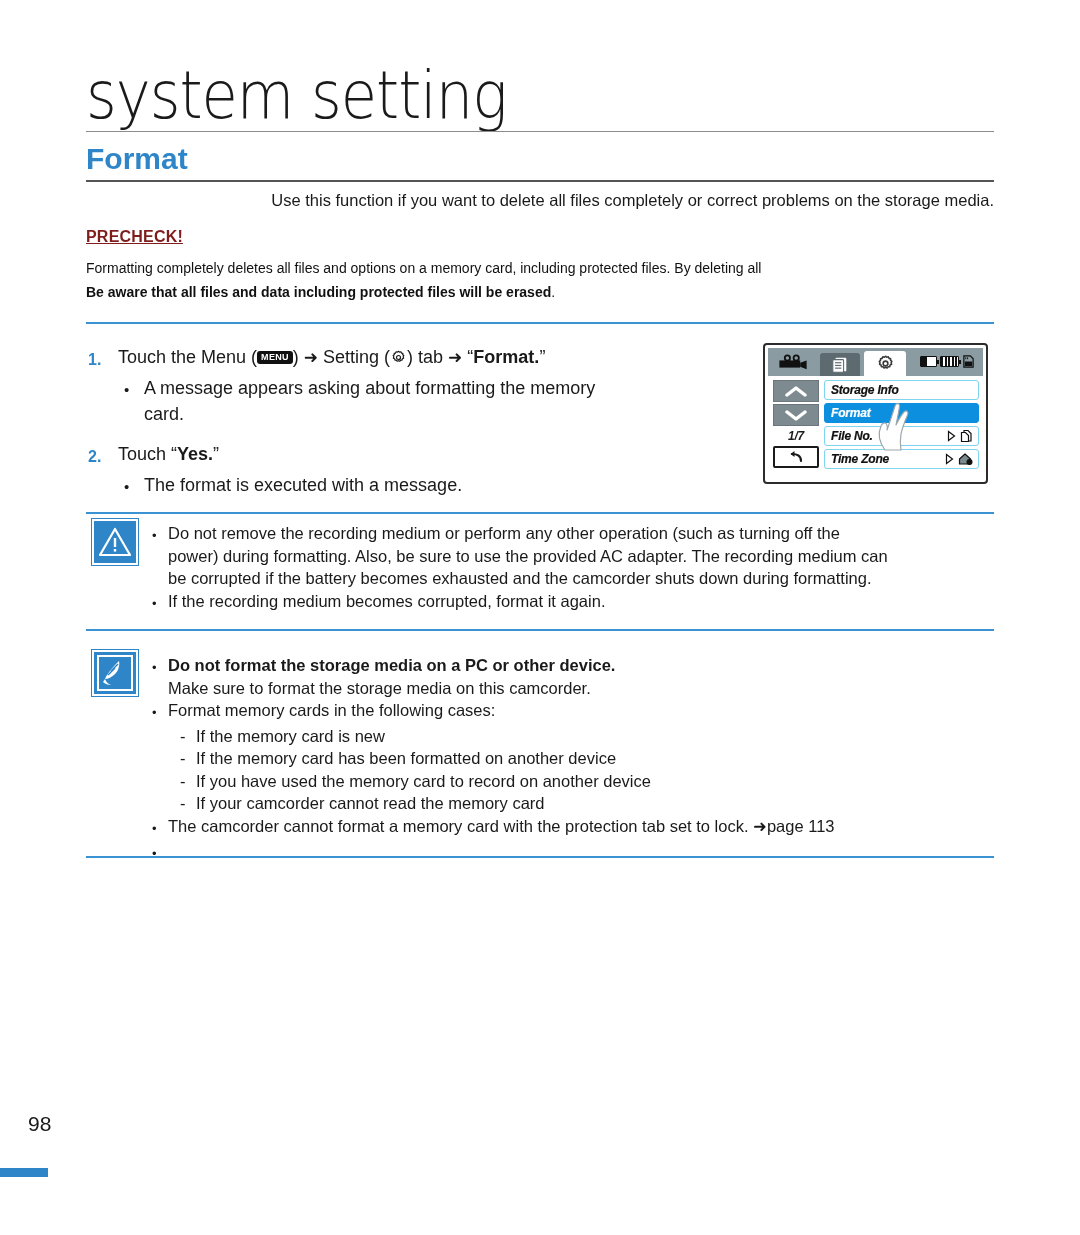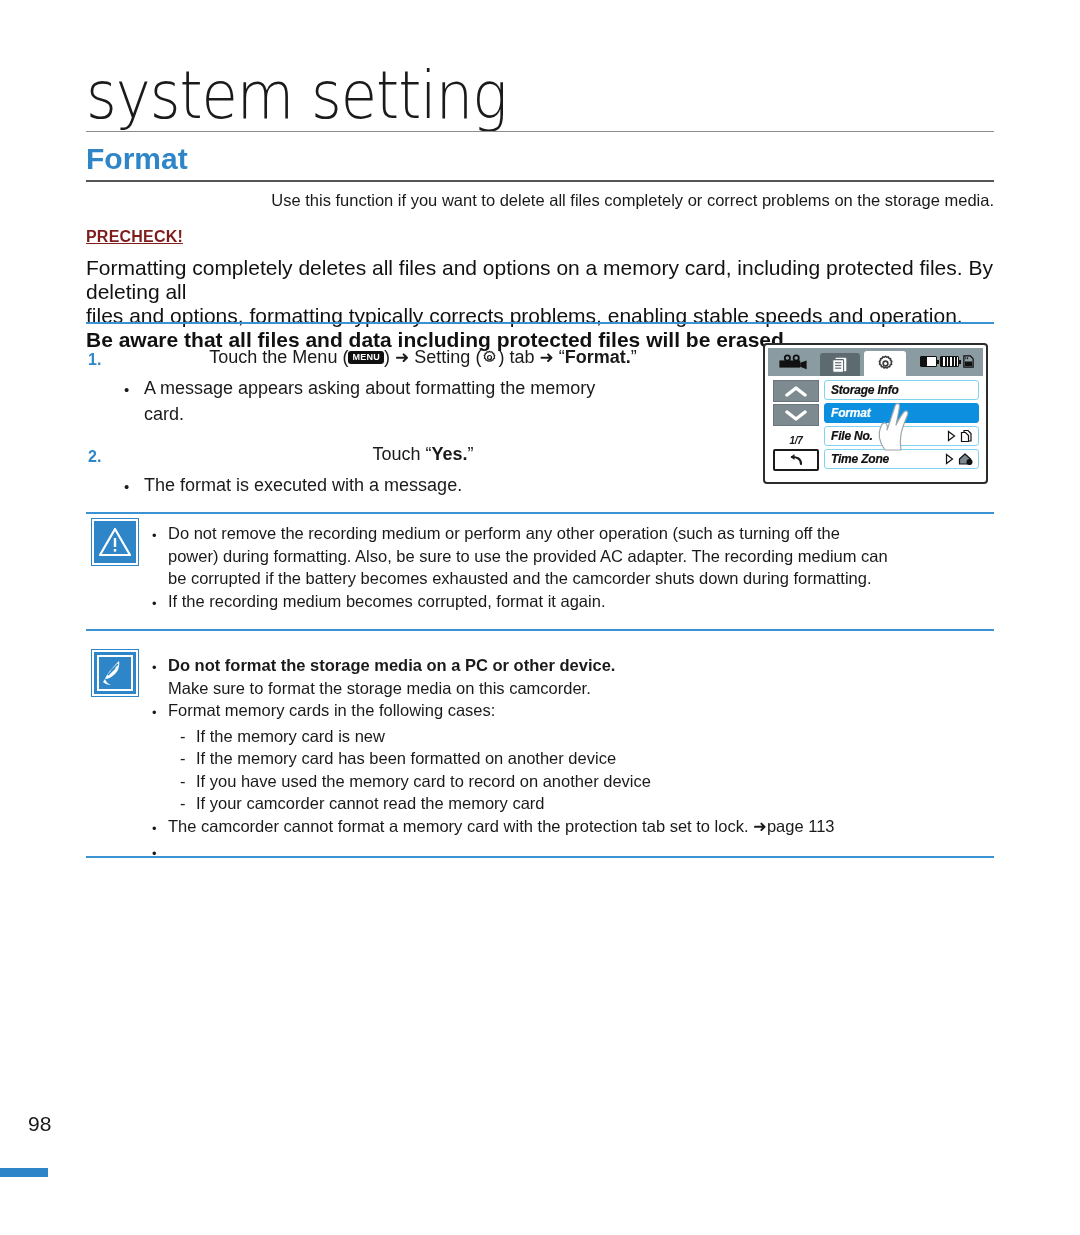--- a/index.html
+++ b/index.html
@@ -82,21 +82,21 @@
     color: #7f1d1d;
     text-decoration: underline;
     letter-spacing: 0.2px;
   }
 
   .precheck-body {
     position: absolute;
     left: 86px;
     top: 256px;
     width: 910px;
-    font-size: 21px;
+    font-size: 14px;
     line-height: 24px;
   }
   .precheck-body .bold-line { font-weight: bold; }
   .precheck-rule {
     position: absolute;
     left: 86px;
     top: 322px;
     width: 908px;
     height: 2px;
     background: #3b93d4;
@@ -114,21 +114,21 @@
   }
   .step-row { display: flex; align-items: flex-start; margin-bottom: 2px; }
   .step-num {
     color: #2e86c8;
     font-weight: bold;
     font-size: 16px;
     width: 30px;
     flex: 0 0 30px;
     padding-top: 3px;
   }
-  .step-text { flex: 1 1 auto; text-align: center; }
+  .step-text { flex: 1 1 auto; }
   .step-text b { font-weight: bold; }
   .sub-row {
     display: flex;
     align-items: flex-start;
     margin-left: 30px;
     margin-top: 1px;
   }
   .sub-bullet {
     flex: 0 0 26px;
     text-align: left;
@@ -265,25 +265,25 @@
     background: #7d8a90;
     border: 1px solid #6b777d;
     display: flex;
     align-items: center;
     justify-content: center;
     margin-bottom: 2px;
   }
   .page-count {
     width: 46px;
     text-align: center;
-    font-size: 10px;
+    font-size: 12px;
     font-weight: bold;
     font-style: italic;
     color: #1a1a1a;
-    margin: 9px 0 3px 0;
+    margin: 3px 0 3px 0;
     letter-spacing: -0.3px;
   }
   .backbtn {
     width: 46px;
     height: 22px;
     background: #ffffff;
     border: 2px solid #1a1a1a;
     border-radius: 2px;
     display: flex;
     align-items: center;
@@ -393,21 +393,20 @@
   <div class="header-rule"></div>
   <div class="section-title">Format</div>
   <div class="section-rule"></div>
 
   <div class="intro">Use this function if you want to delete all files completely or correct problems on the storage media.</div>
 
   <div class="precheck-label">PRECHECK!</div>
 
   <div class="precheck-body">
     <div>Formatting completely deletes all files and options on a memory card, including protected files. By deleting all</div>
-    <div>files and options, formatting typically corrects problems, enabling stable speeds and operation.</div>
     <div><span class="bold-line">Be aware that all files and data including protected files will be erased</span><span>.</span></div>
   </div>
   <div class="precheck-rule"></div>
 
   <div class="steps">
 
     <div class="step-row">
       <div class="step-num">1.</div>
       <div class="step-text"><span>Touch the Menu (</span><span class="menu-badge">MENU</span><span>) </span><span class="arrow-inline">➜</span><span> Setting (</span><svg class="gear-inline" width="17" height="17" viewBox="0 0 24 24">
             <path fill="none" stroke="#1a1a1a" stroke-width="1.7" d="M12 9.2a2.8 2.8 0 1 0 0 5.6 2.8 2.8 0 0 0 0-5.6z"></path>

